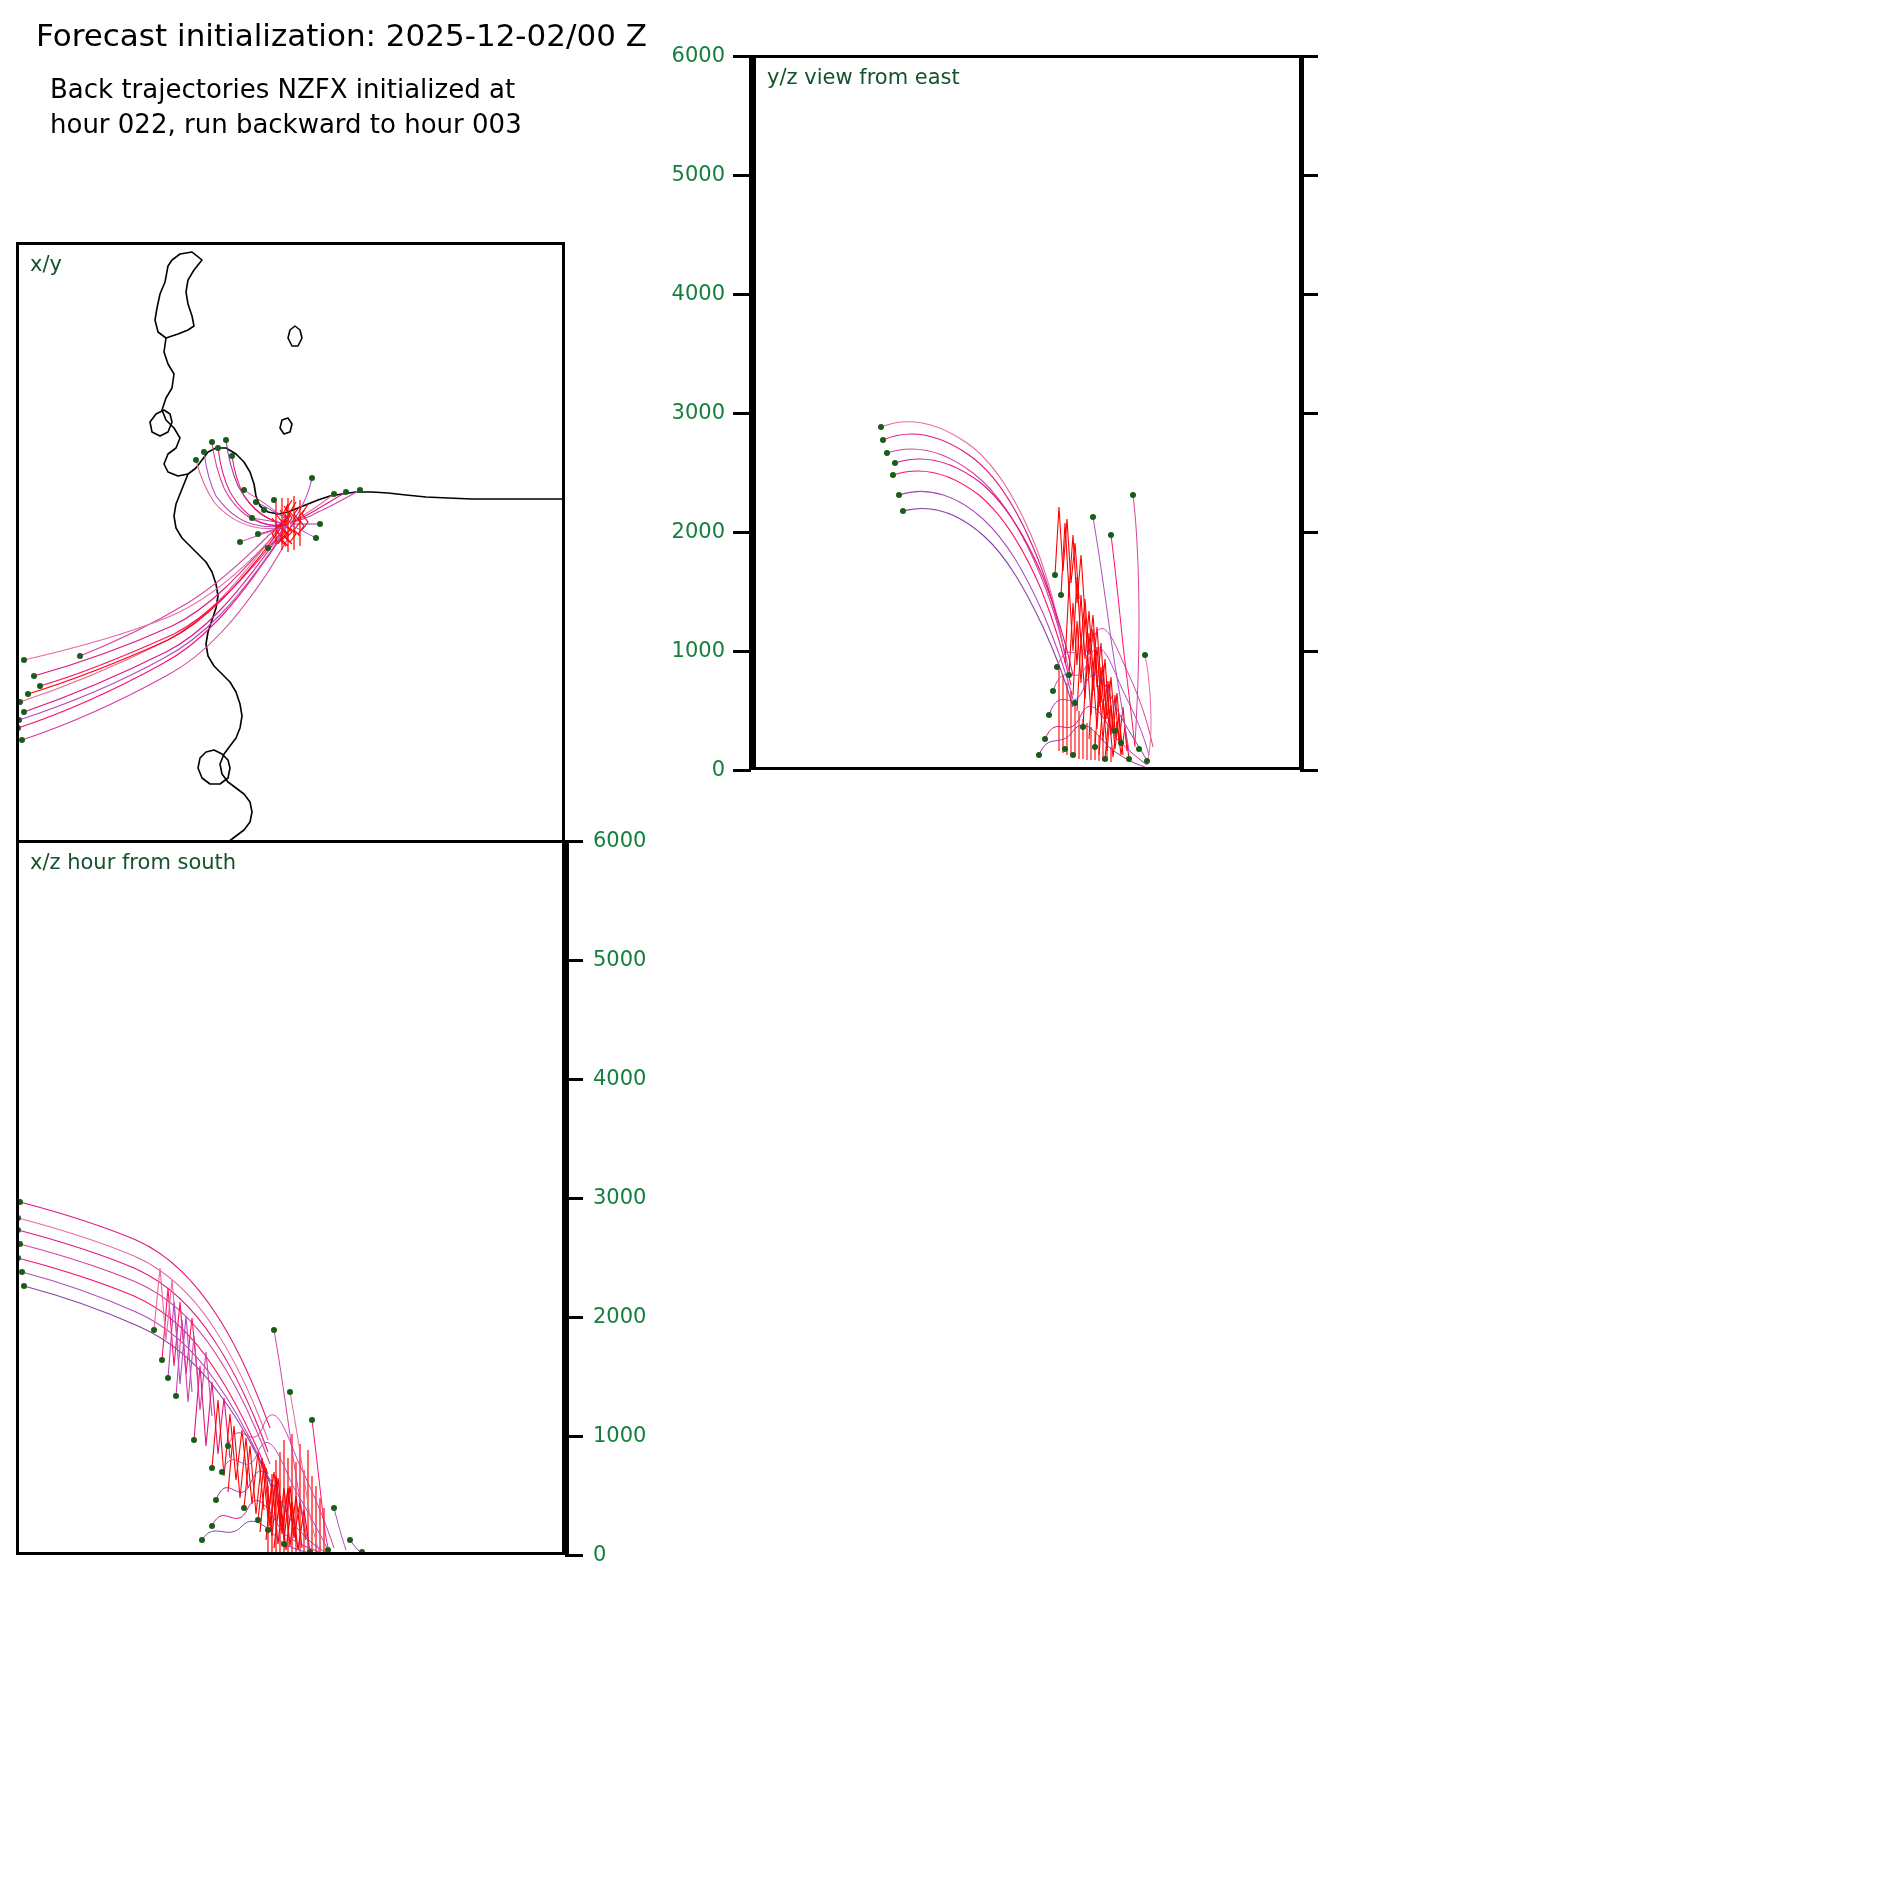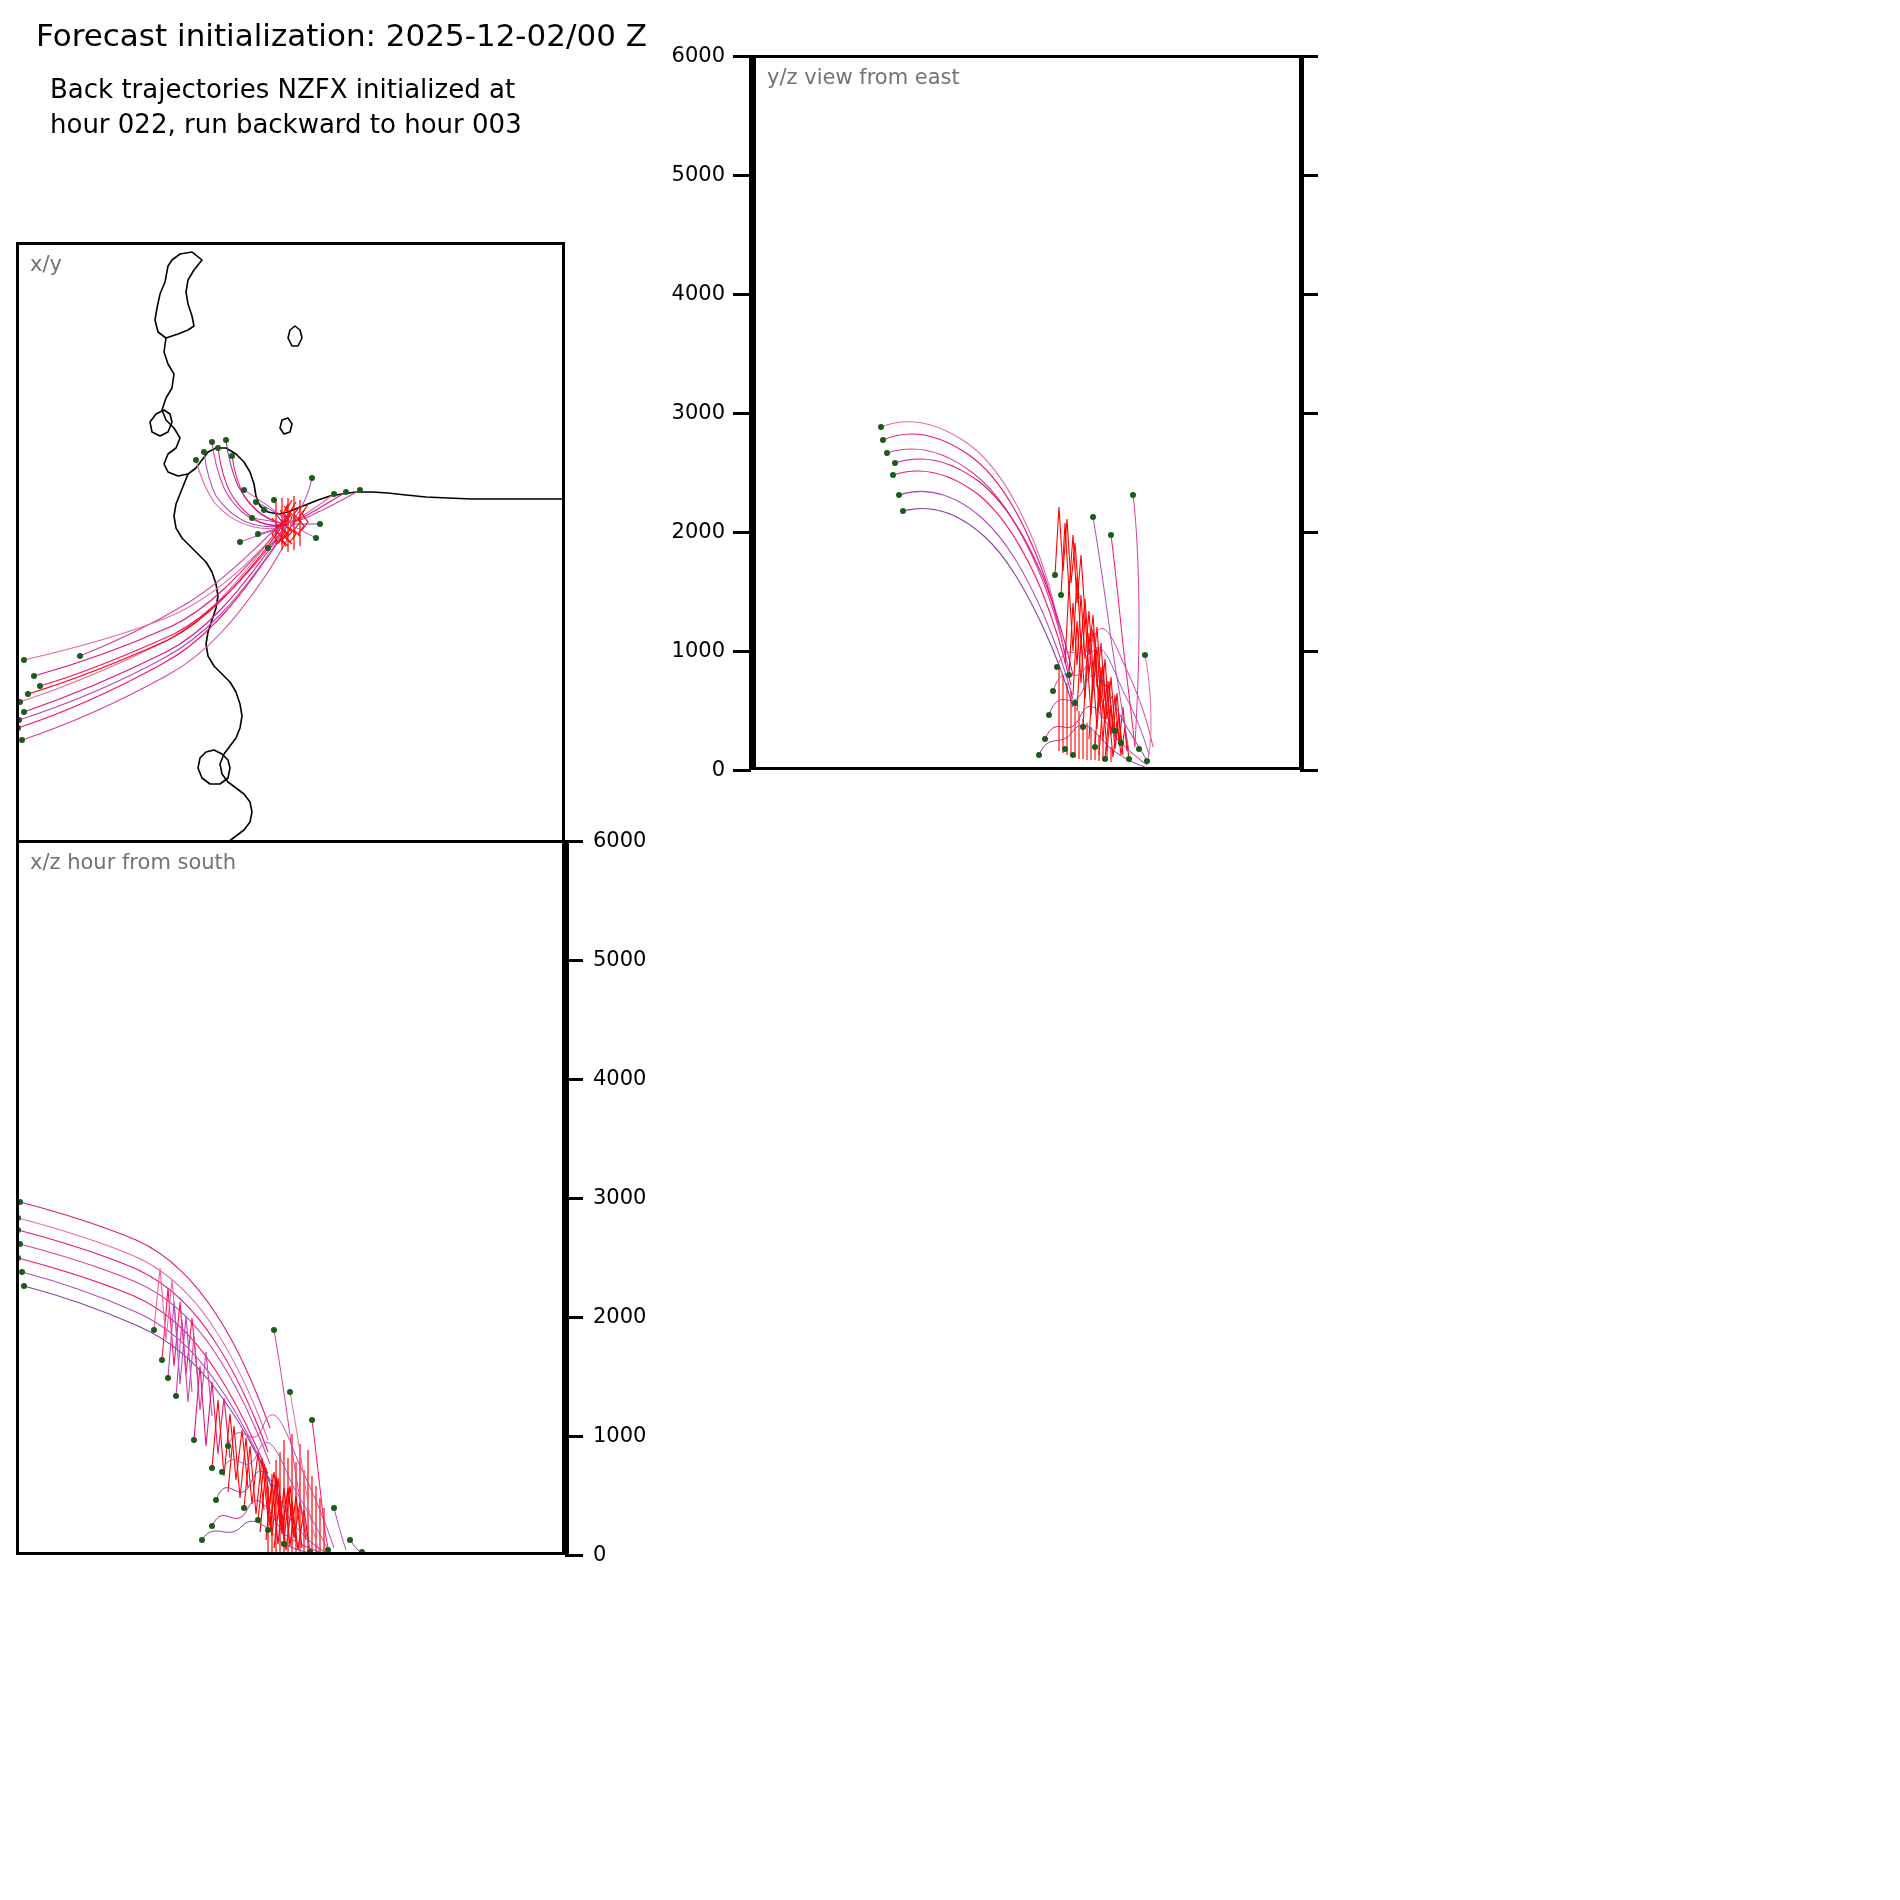--- a/index.html
+++ b/index.html
@@ -54,21 +54,21 @@
     height: 100%;
     border: 3px solid #000000;
     box-sizing: border-box;
     pointer-events: none;
   }
   .panel-label {
     position: absolute;
     left: 14px;
     top: 10px;
     font-size: 21px;
-    color: #737373;
+    color: #14532d;
     white-space: nowrap;
     z-index: 5;
   }
   .panel-svg {
     position: absolute;
     left: 0; top: 0;
     width: 100%;
     height: 100%;
     display: block;
   }
@@ -115,21 +115,21 @@
     position: absolute;
     height: 3px;
     background: #000000;
   }
   .vaxis.left .tick  { left: 100px; width: 18px; }
   .vaxis.right .tick { left: 0px;   width: 18px; }
 
   .ticklabel {
     position: absolute;
     font-size: 21px;
-    color: #000000;
+    color: #15803d;
     white-space: nowrap;
     line-height: 1;
   }
   .vaxis.left .ticklabel  { right: 28px; text-align: right; }
   .vaxis.right .ticklabel { left: 28px;  text-align: left; }
 
   #yz-axis { left: 633px; top: 55px; height: 715px; }
   #xz-axis { left: 565px; top: 840px; height: 715px; }
 </style>
 </head>

